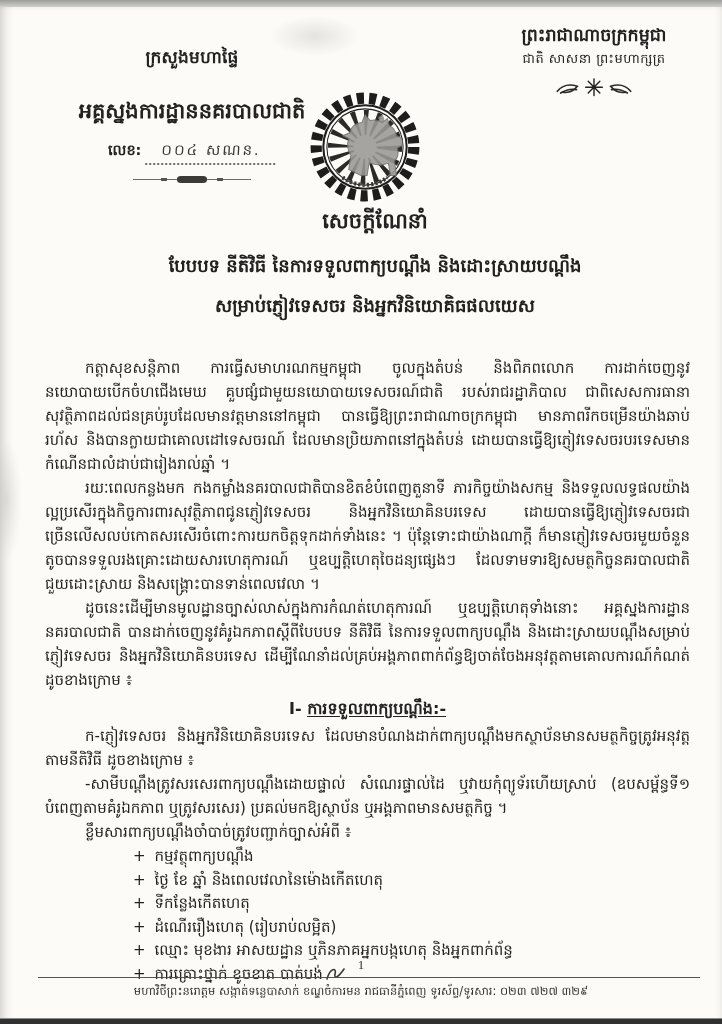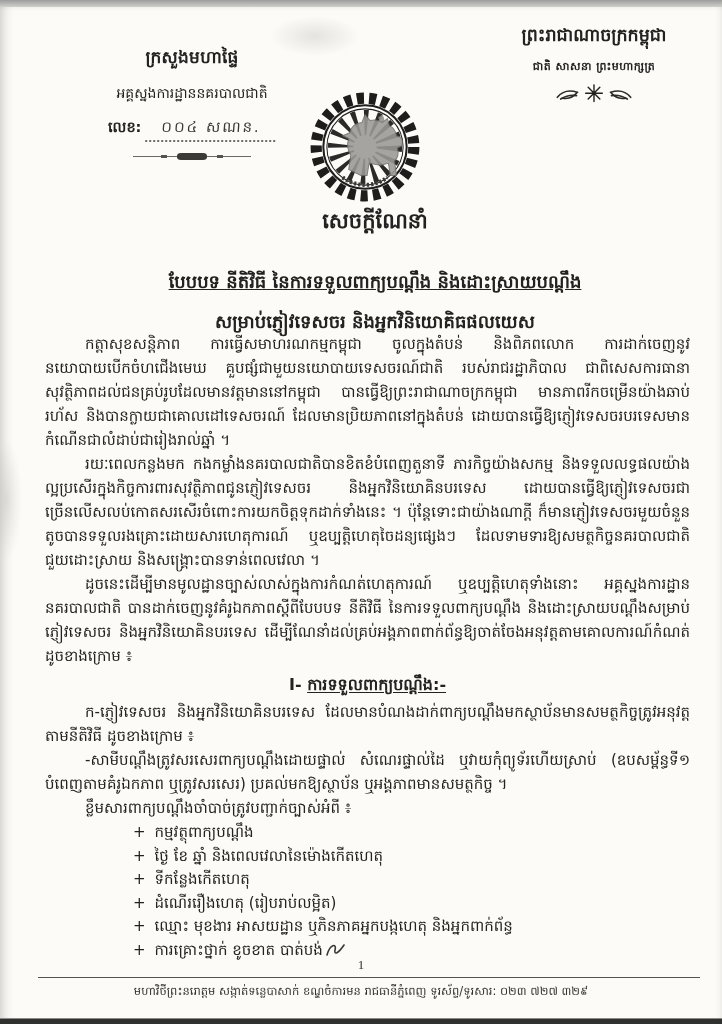--- a/index.html
+++ b/index.html
@@ -17,49 +17,49 @@
   .scan-bottom { position:absolute; bottom:0; left:0; right:0; height:6px;
     background:#30302e; border-top:1px solid #8a8a88; }
   .smudge { position:absolute; border-radius:50%; pointer-events:none;
     background:radial-gradient(closest-side, rgba(120,120,118,.18), rgba(120,120,118,0)); }
   .smudge.a { left:270px; top:16px; width:90px; height:40px; }
   .smudge.b { left:-8px; top:440px; width:30px; height:120px; }
 
   
   .hdr-left { position:absolute; left:50px; top:46px; width:284px; text-align:center; }
   .hdr-left .l1 { font-size:17px; font-weight:bold; letter-spacing:.3px; }
-  .hdr-left .l2 { font-size:14px; font-weight:normal; margin-top:13px; }
+  .hdr-left .l2 { font-size:21px; font-weight:bold; margin-top:26px; }
   .num-line { margin-top:12px; font-size:14.5px; }
   .num-label { font-weight:bold; }
   .num-value { display:inline-block; min-width:130px; padding:0 6px 1px;
     border-bottom:2px dotted #6e6c68; transform:skewX(-4deg);
     font-size:15px; letter-spacing:2px; color:#3a3834; }
   .mini-divider { position:relative; width:118px; height:9px; margin:10px auto 0; }
   .mini-divider .bar { position:absolute; top:4px; left:0; right:0; height:1px; background:#6b6966; }
   .mini-divider .jewel { position:absolute; top:1px; left:50%; width:30px; height:7px;
     transform:translateX(-50%); background:#3c3a37; border-radius:4px/3px; }
   .mini-divider .tick-l,.mini-divider .tick-r { position:absolute; top:3px; width:6px; height:3px; background:#55534f; }
   .mini-divider .tick-l { left:28px; } .mini-divider .tick-r { right:28px; }
 
   .hdr-right { position:absolute; left:468px; top:24px; width:252px; text-align:center; }
   .hdr-right .l1 { font-size:17.5px; font-weight:bold; }
-  .hdr-right .l2 { font-size:11px; font-weight:bold; margin-top:9px; letter-spacing:.5px; }
+  .hdr-right .l2 { font-size:13px; font-weight:normal; letter-spacing:.5px; }
   .ornament { margin-top:8px; }
 
   .seal { position:absolute; left:304px; top:86px; width:122px; height:122px; }
 
   
   .title-block { position:absolute; left:40px; top:207px; width:670px; text-align:center; }
   .title-1 { font-size:21px; font-weight:bold; }
   .title-2 { font-size:16.5px; font-weight:bold; margin-top:9px; }
-  .title-3 { font-size:18px; font-weight:bold; margin-top:32px;text-decoration:underline; }
+  .title-3 { font-size:18px; font-weight:bold; margin-top:16px; }
   .title-4 { font-size:18px; font-weight:bold; margin-top:13px; }
 
   
-  .body-block { position:absolute; left:45px; top:332px; width:645px;
+  .body-block { position:absolute; left:45px; top:356px; width:645px;
     font-size:15px; line-height:24px; text-align:justify; }
   .body-block p { text-indent:40px; margin:0; }
   .para-dash { text-indent:14px; }
   .para-content { text-indent:43px; }
   .sec-heading { margin-top:5px; margin-bottom:3px; font-size:16px; font-weight:bold;
     text-align:center; }
   .sec-heading .u { text-decoration:underline; text-underline-offset:2px; }
   .bullets { list-style:none; margin-top:1px; }
   .bullets li { display:flex; gap:9px; margin-left:88px; line-height:23.5px; text-align:left; }
   .bullets .marker { flex:0 0 auto; }

